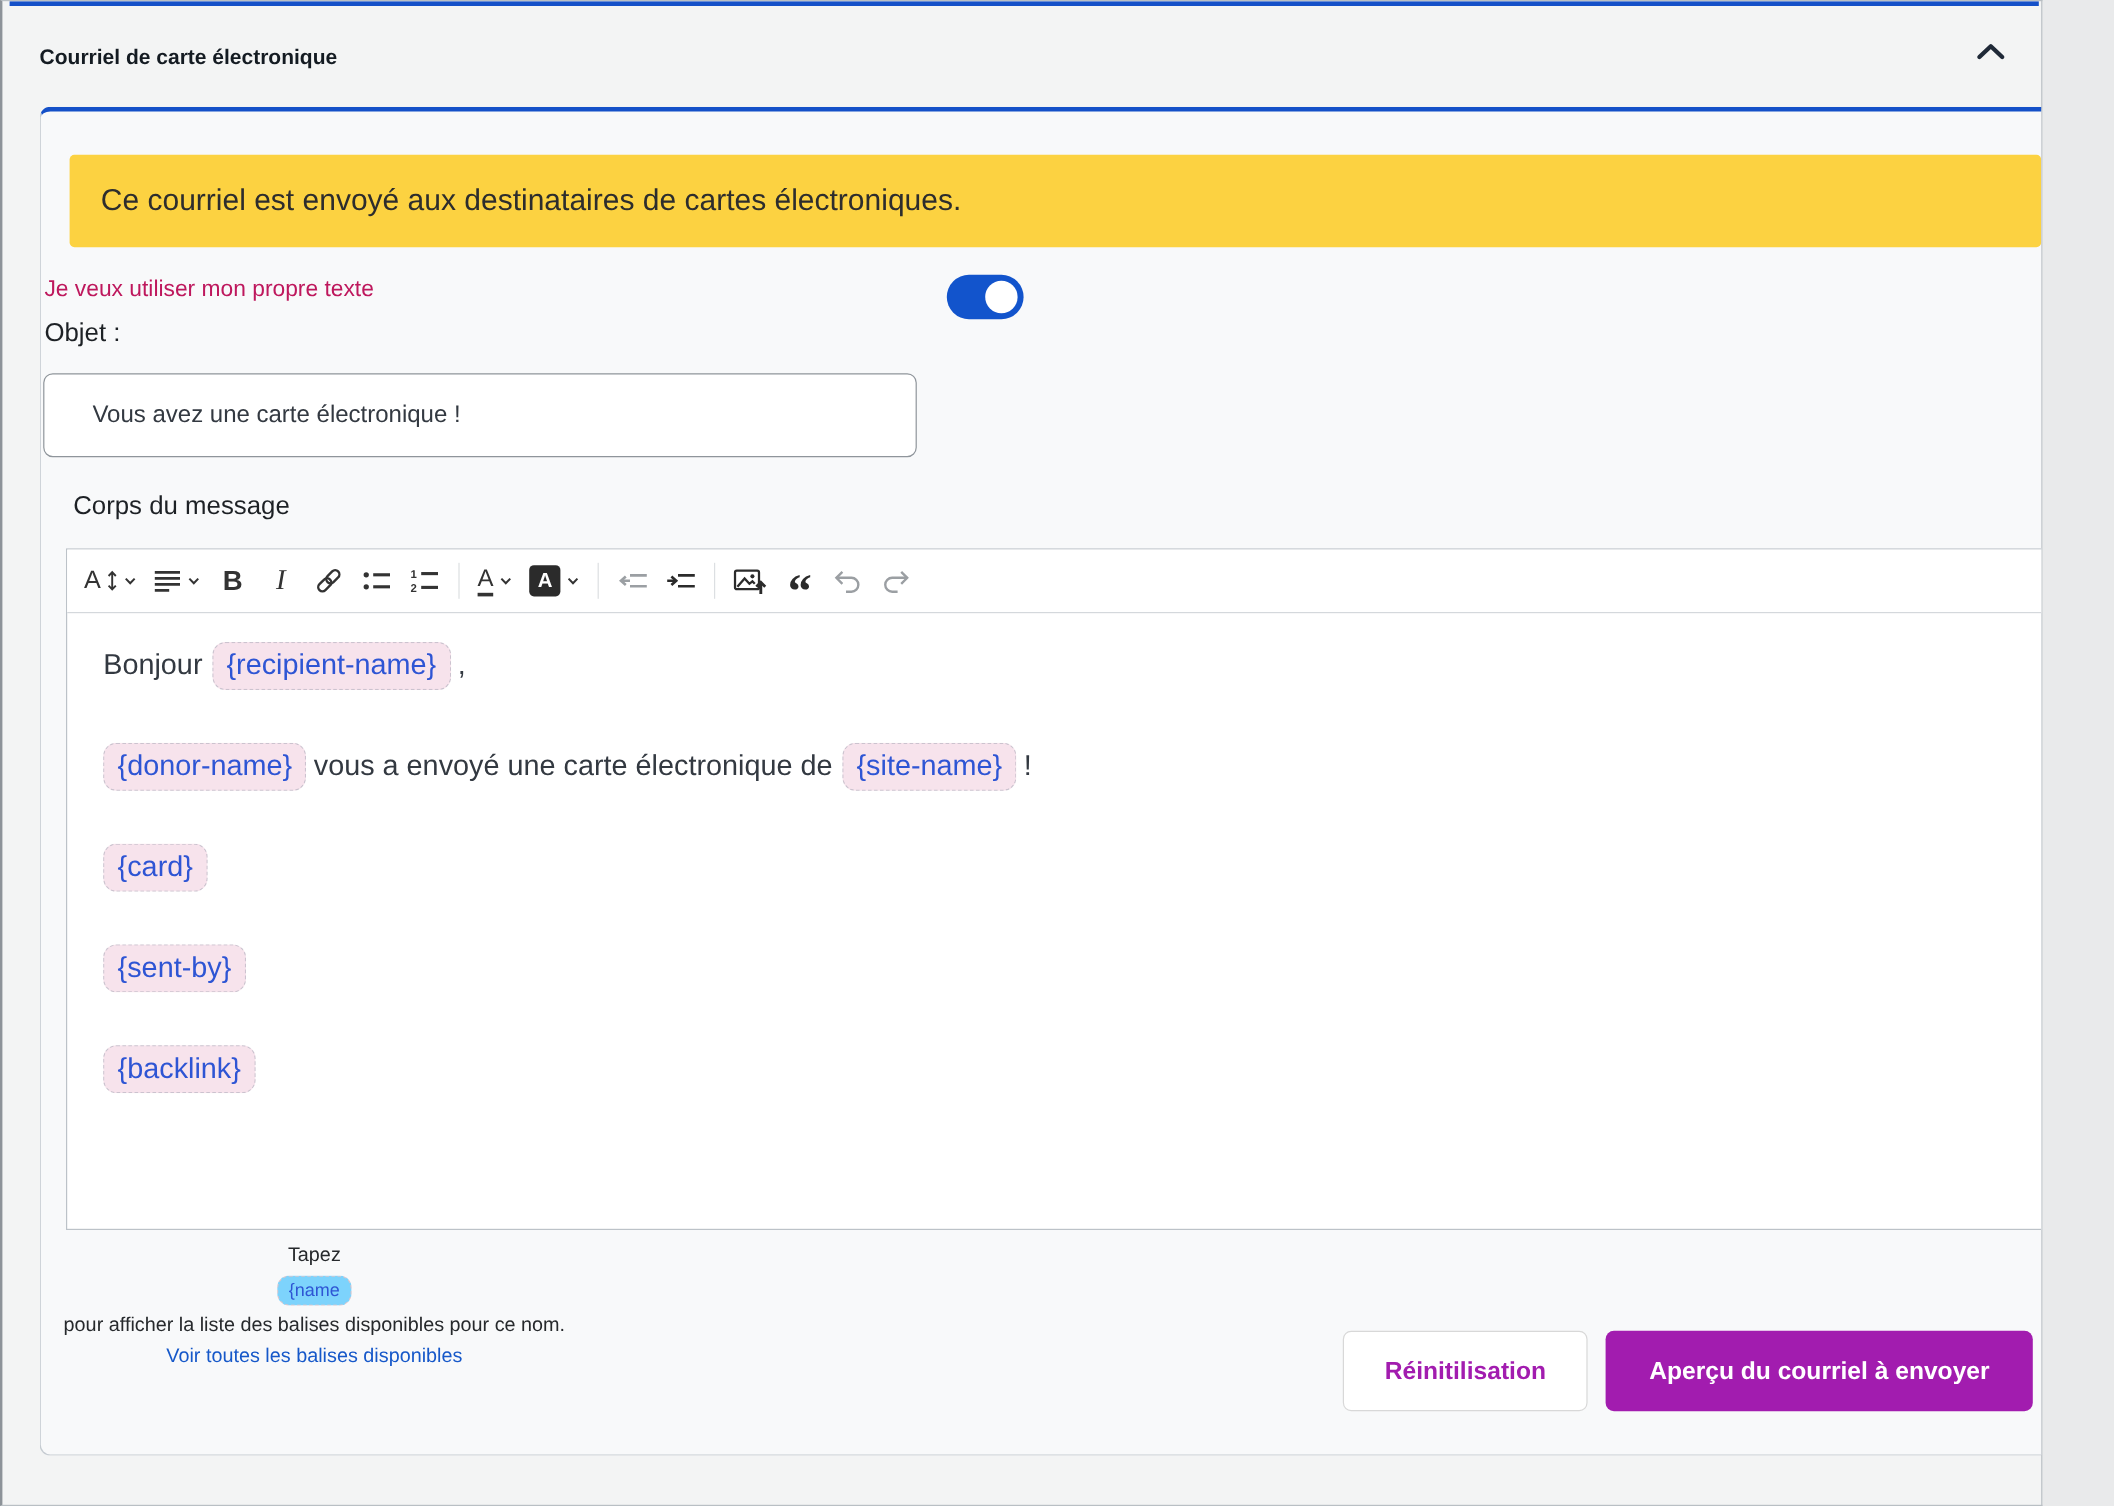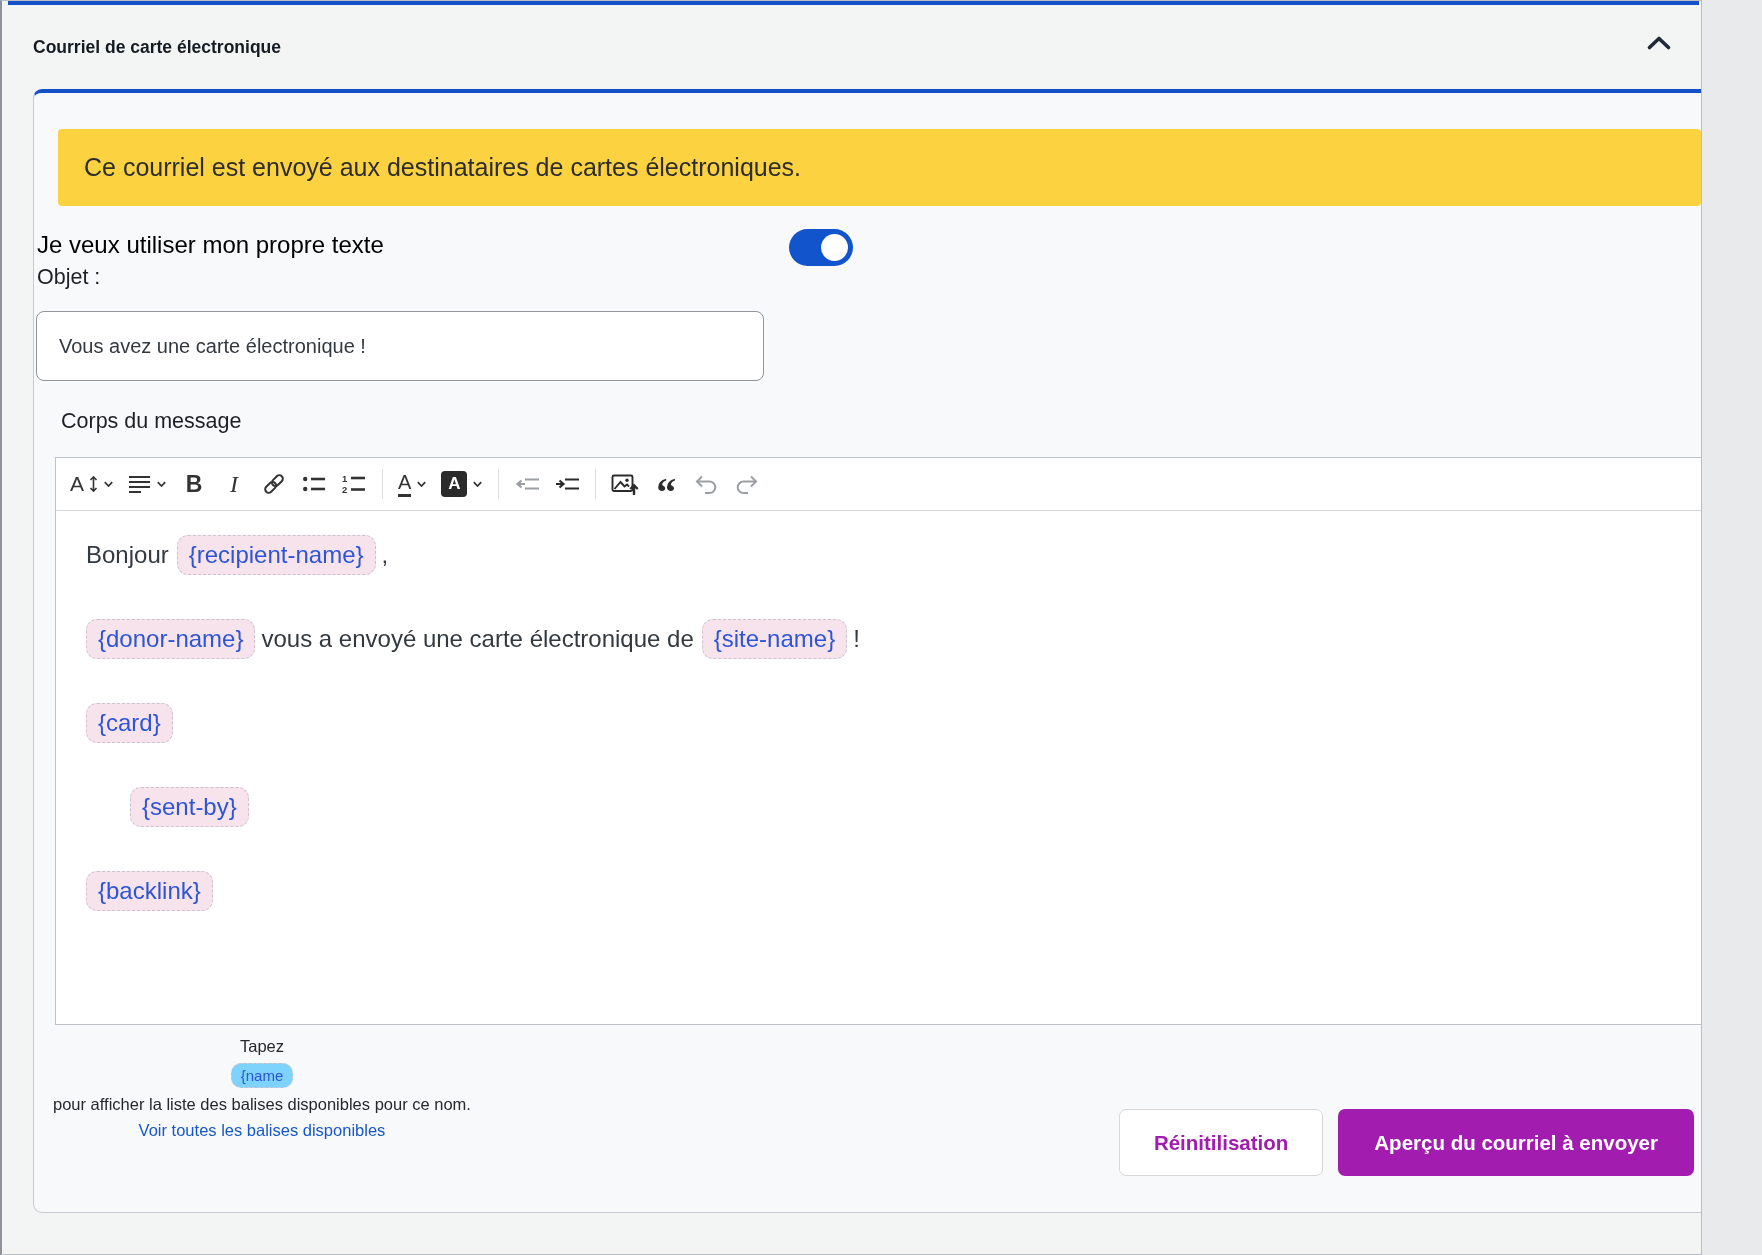--- a/index.html
+++ b/index.html
@@ -16,30 +16,30 @@
   
   .panel{
     position:absolute;left:31px;top:88px;width:1693px;height:1124px;box-sizing:border-box;
     background:#f8f9fa;border:1px solid #c5cbd1;border-top:4px solid #1450c8;border-radius:9px;
   }
   .banner{
     position:absolute;left:24px;right:24px;top:36px;height:77px;border-radius:4px;
     display:flex;align-items:center;padding-left:26px;box-sizing:border-box;
     font-size:25px;color:#2d2d2d;
   }
-  .toggle-label{position:absolute;left:3px;top:138px;font-size:24px;color:#000000;}
+  .toggle-label{position:absolute;left:3px;top:138px;font-size:19px;color:#be185d;}
   .toggle{
     position:absolute;left:755px;top:136px;width:64px;height:37px;border-radius:19px;
     background:#1254cc;cursor:pointer;
   }
   .toggle .knob{position:absolute;right:5px;top:5px;width:27px;height:27px;border-radius:50%;background:#ffffff;}
   .objet-label{position:absolute;left:3px;top:172px;font-size:21.5px;color:#1d2125;}
   .subject-input{
     position:absolute;left:2px;top:218px;width:728px;height:70px;box-sizing:border-box;
-    border:1px solid #8f959b;border-radius:8px;background:#ffffff;padding:0 22px;
+    border:1px solid #8f959b;border-radius:8px;background:#ffffff;padding:0 40px;
     font-family:"Liberation Sans", sans-serif;font-size:20px;color:#333941;
   }
   .body-label{position:absolute;left:27px;top:316px;font-size:21.5px;color:#1d2125;}
   
   .editor{
     position:absolute;left:21px;top:364px;width:1648px;height:568px;box-sizing:border-box;
     background:#ffffff;border:1px solid #bcc2c8;
   }
   .toolbar{
     height:53px;box-sizing:border-box;border-bottom:1px solid #d4d8dc;
@@ -49,21 +49,21 @@
     padding:0 6px;border:none;background:none;cursor:pointer;color:#333;}
   .tsep{width:1px;height:30px;background:#dcdfe2;margin:0 7px;}
   .glyph-b{font-size:23px;font-weight:800;color:#333;}
   .glyph-i{font-size:24px;font-style:italic;font-family:"Liberation Serif",serif;color:#333;}
   .glyph-a{font-size:20px;color:#333;line-height:1;padding-bottom:2px;border-bottom:3px solid #333;}
   .glyph-abox{width:26px;height:26px;border-radius:4px;background:#2b2b2b;color:#fff;font-size:17px;font-weight:bold;display:flex;align-items:center;justify-content:center;}
   .glyph-quote{font-size:40px;font-weight:bold;font-family:"Liberation Serif",serif;color:#2b2b2b;line-height:10px;position:relative;top:9px;}
   .fs-a{font-size:21px;color:#333;}
   .content{padding:24px 30px;font-size:24px;color:#333941;}
   .content p{margin:0 0 44px 0;line-height:1.5;}
-  .content p.gap-before{margin-top:22px;margin-left:44px;}
+  .content p.gap-before{margin-top:22px;}
   .token{
     display:inline-block;color:#2e55d4;background:#f7e3ec;border:1px dashed #ccc3cf;
     border-radius:11px;padding:4px 11px;line-height:1.25;margin-right:6px;
   }
   .txt + .token{margin-left:8px;}
   
   .helper{position:absolute;left:19px;top:944px;font-size:16.5px;color:#26292c;display:flex;align-items:center;gap:7px;flex-direction:column;}
   .helper .pill{
     font-family:Liberation Sans, sans-serif;font-size:15px;color:#2e55d4;
     background:#7dd3fc;border:1px dashed #d4c6cf;border-radius:10px;padding:3px 9px;

